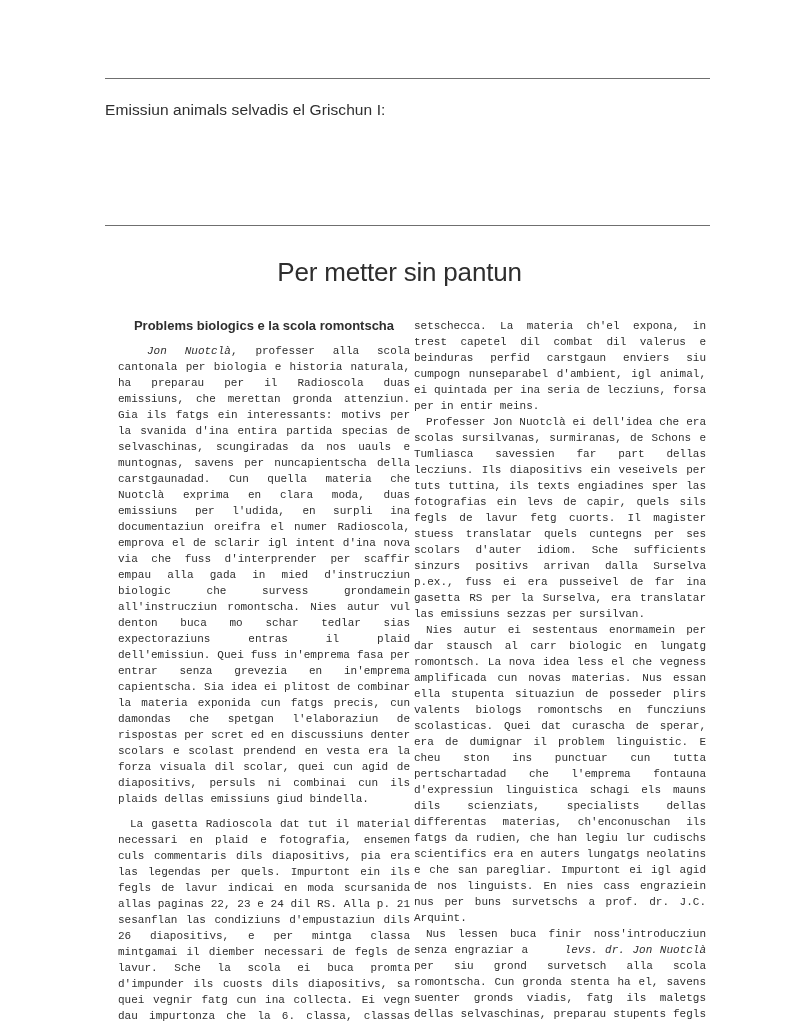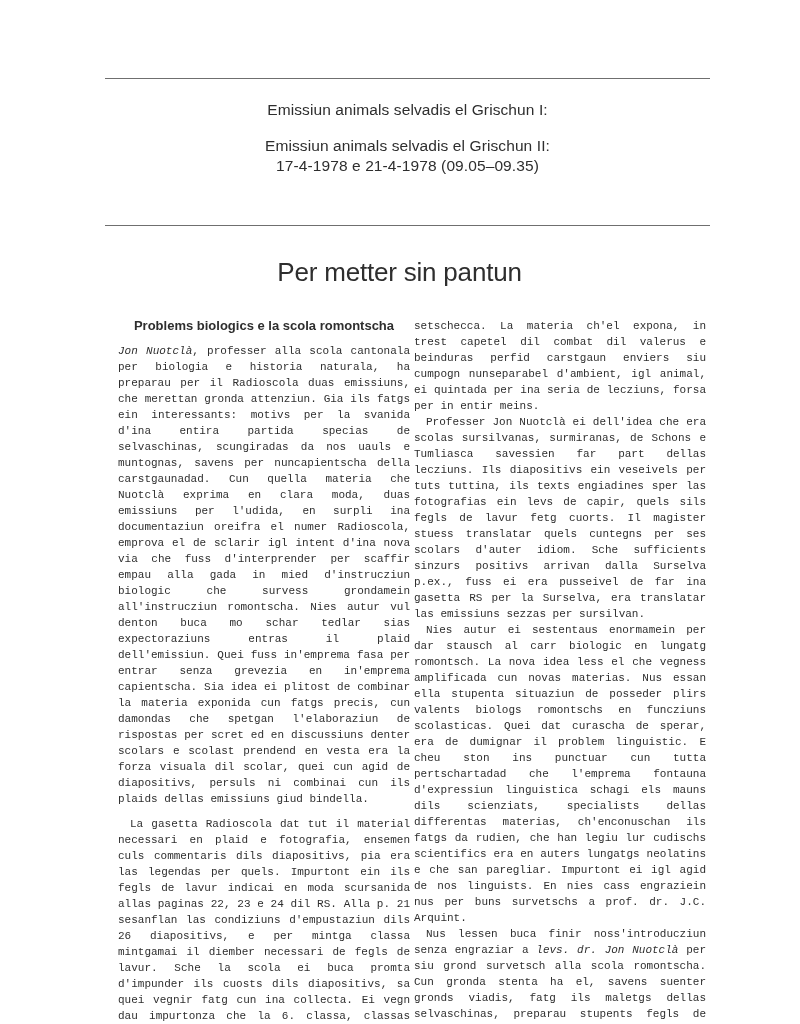--- a/index.html
+++ b/index.html
@@ -26,21 +26,21 @@
     margin: 0;
   }
   .rule-top { top: 78px; }
   .rule-mid { top: 225px; }
 
   .broadcast-header {
     position: absolute;
     top: 100px;
     left: 105px;
     width: 605px;
-    text-align: center;
+    text-align: left;
     font-size: 15.5px;
     line-height: 20px;
     letter-spacing: 0.1px;
   }
   .broadcast-group { margin: 0 0 16px 0; }
 
   .article-title {
     position: absolute;
     top: 256px;
     left: 97px;
@@ -74,43 +74,39 @@
   .body-text p {
     margin: 0;
     font-size: 11px;
     line-height: 16px;
     text-align: justify;
     font-family: Liberation Mono, monospace;
   }
   .body-text p.indent { text-indent: 12px; }
   
   .body-text p.continues { text-align-last: justify; margin-top: 9px; }
-  .body-text em { font-style: italic; }
+  .body-text em { font-style: italic; margin-left: 29px; }
 
   .author {
     margin-top: 3px;
     font-size: 14px;
     line-height: 16px;
     text-align: right;
   }
 </style>
 </head>
 <body>
 
 <div class="page">
 
   <hr class="rule rule-top">
 
   <div class="broadcast-header">
     <div class="broadcast-group">
       <div>Emissiun animals selvadis el Grischun I:</div>
-    </div>
-    <div class="broadcast-group">
-      <div>Emissiun animals selvadis el Grischun II:</div>
-      <div>17-4-1978 e 21-4-1978 (09.05–09.35)</div>
     </div>
   </div>
 
   <hr class="rule rule-mid">
 
   <h1 class="article-title">Per metter sin pantun</h1>
 
   <div class="columns">
     <div class="col">
       <h2 class="section-heading">Problems biologics e la scola romontscha</h2>

